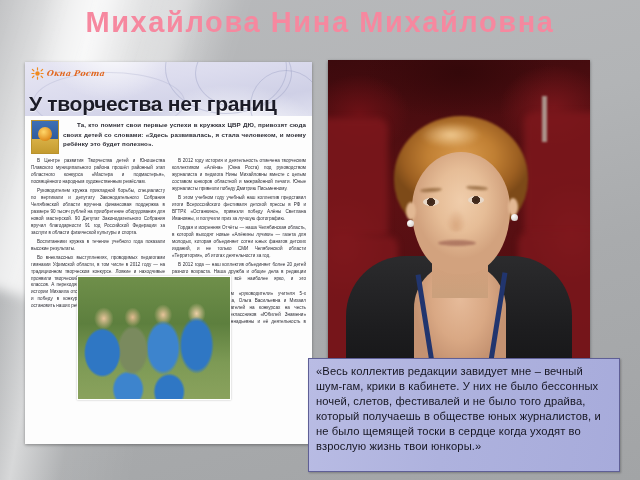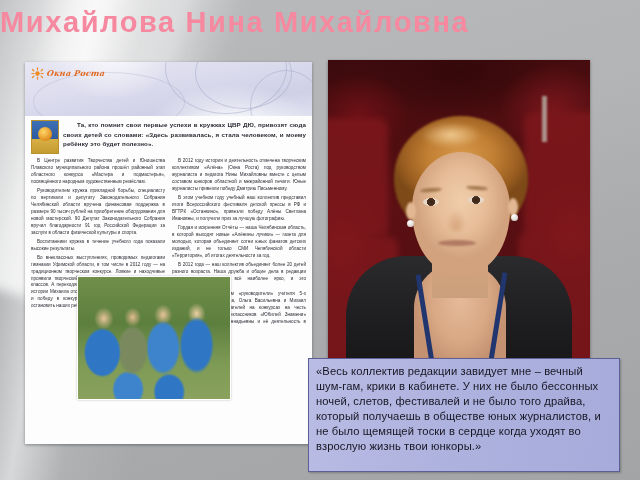--- a/index.html
+++ b/index.html
@@ -53,21 +53,21 @@
     filter: blur(7px);
     pointer-events: none;
   }
 
   
   #title {
     position: absolute;
     left: 0;
     top: 6px;
     width: 640px;
-    text-align: left;
+    text-align: center;
     font-size: 29px;
     font-weight: bold;
     letter-spacing: 1.6px;
     color: #f6889f;
     white-space: nowrap;
   }
 
   
   #newspaper {
     position: absolute;
@@ -408,20 +408,21 @@
           <rect x="14.5" y="9.1" width="5" height="1.8" rx="0.8"></rect>
           <rect x="2.4" y="2.4" width="1.8" height="5" rx="0.8" transform="rotate(-45 3.3 4.9)"></rect>
           <rect x="15.8" y="12.6" width="1.8" height="5" rx="0.8" transform="rotate(-45 16.7 15.1)"></rect>
           <rect x="2.4" y="12.6" width="1.8" height="5" rx="0.8" transform="rotate(45 3.3 15.1)"></rect>
           <rect x="15.8" y="2.4" width="1.8" height="5" rx="0.8" transform="rotate(45 16.7 4.9)"></rect>
         </g>
       </svg>
 
       <div class="np-script">Окна Роста</div>
 
+      <div class="np-headline">У творчества нет границ</div>
     </div>
 
     <div class="np-body">
 
       <div class="np-lead">
         <div class="np-emblem"></div>
         <div class="np-leadtext">Та, кто помнит свои первые успехи в кружках ЦВР ДЮ, привозят сюда своих детей со словами: «Здесь развивалась, я стала человеком, и моему ребёнку это будет полезно».</div>
       </div>
 
       <div class="np-cols">

